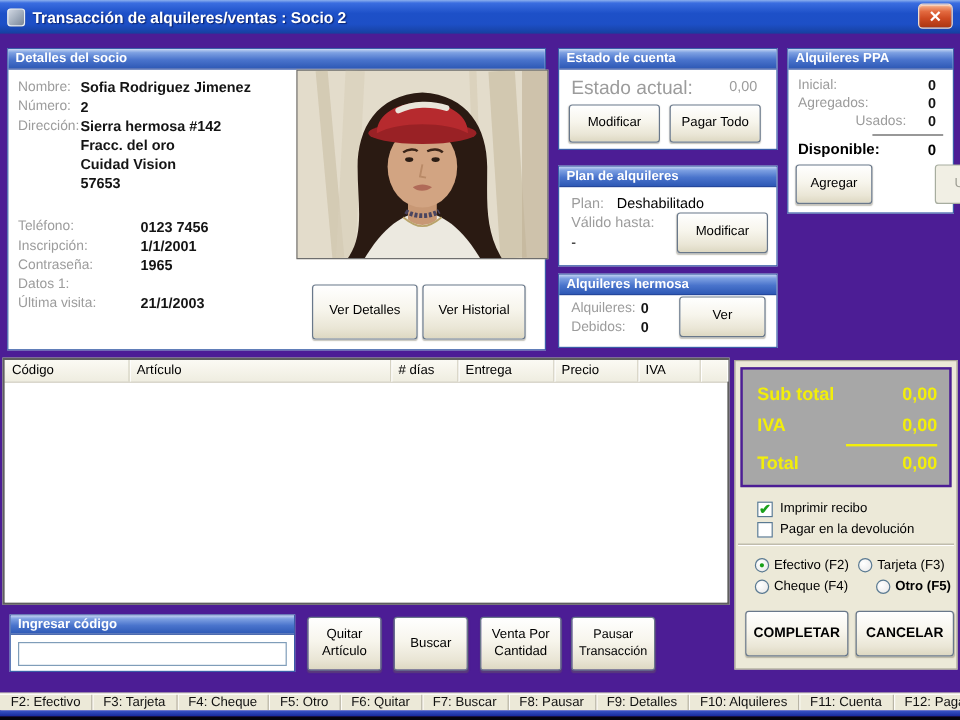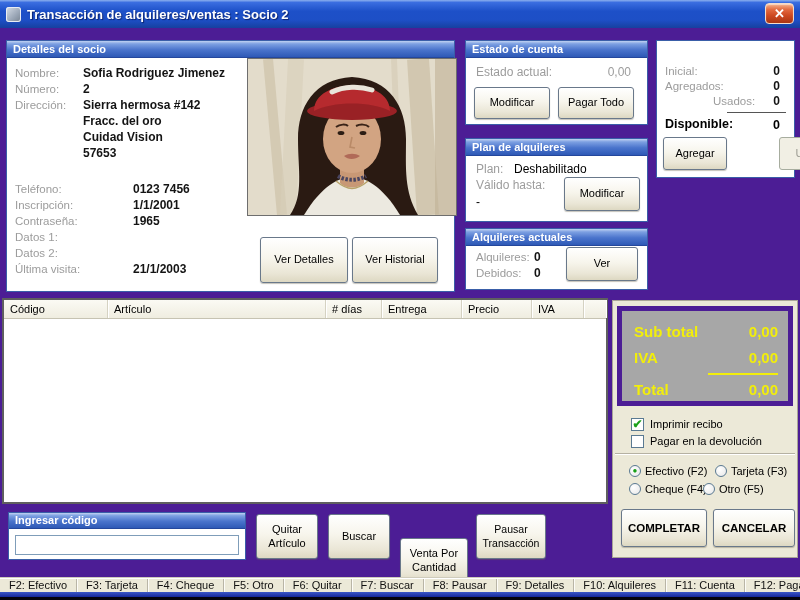--- a/index.html
+++ b/index.html
@@ -32,40 +32,40 @@
   
   .btn { position:absolute; display:flex; align-items:center; justify-content:center; text-align:center;
     background:linear-gradient(180deg,#ffffff 0%,#f7f5ec 45%,#eae6d6 80%,#ddd8c2 100%);
     border:1px solid #69788a; border-radius:3px; font-size:11px; color:#000;
     box-shadow:0 1px 1px rgba(110,105,85,.4), inset 0 1px 0 #fff; cursor:pointer; line-height:1.25; }
   .btn.disabled { color:#9d9d93; background:#f1efe4; border-color:#a7ad9f; box-shadow:none; cursor:default; }
   .btn.bold { font-weight:bold; }
 
   
   .mfields { position:absolute; left:8px; top:24px; width:232px; }
-  .mrow { display:flex; line-height:16px;gap:16px; }
+  .mrow { display:flex; line-height:16px; }
   .mrow .l1 { width:52px; flex:none; }
   .mrow .l2 { width:102px; flex:none; }
   .gap-top { margin-top:20px; }
   .photo-frame { position:absolute; left:240px; top:17px; width:210px; height:158px;
     border:1px solid #6e6e6e; background:#ddd5c4; }
 
   
   .items-table { position:absolute; left:2px; top:298px; width:606px; height:206px;
     background:#fff; border:2px solid #5f5f5f; }
   .thead { display:flex; height:19px; background:linear-gradient(180deg,#fbfaf4,#efede0);
     border-bottom:1px solid #c6c3b2; }
   .th { padding:3px 6px 0 6px; border-right:1px solid #d5d2c2; box-shadow:1px 0 0 #fff;
     font-size:11px; color:#000; white-space:nowrap; overflow:hidden; cursor:pointer; }
 
   
   .right-pane { position:absolute; left:612px; top:300px; width:186px; height:258px;
     background:#ece9d8; border:1px solid #a9a598; }
   .totals-box { position:absolute; left:4px; top:5px; width:176px; height:100px;
-    background:#a7a7a7; border:5px solid #4c1d95; color:#f2ee0b; font-weight:bold; font-size:15px; }
+    background:#a7a7a7; border:2px solid #4c1d95; color:#f2ee0b; font-weight:bold; font-size:15px; }
   .t-row { position:absolute; left:12px; right:10px; display:flex; justify-content:space-between; }
   .t-line { position:absolute; left:86px; right:10px; top:62px; border-top:2px solid #f2ee0b; }
 
   .chk-row { position:absolute; left:18px; display:flex; align-items:center; height:14px; }
   .chk { width:13px; height:13px; background:#fff; border:1px solid #5a7a92; margin-right:6px;
     display:flex; align-items:center; justify-content:center; cursor:pointer; flex:none; }
   .chk .mark { color:#1ba11b; font-size:12px; font-weight:bold; line-height:1; margin-top:-1px; }
   .divider { position:absolute; left:2px; right:2px; border-top:1px solid #b5b1a2; box-shadow:0 1px 0 #fff; }
   .radio-row { position:absolute; display:flex; align-items:center; height:14px; }
   .radio { width:12px; height:12px; border-radius:50%; border:1px solid #5a7a92; margin-right:4px;
@@ -132,24 +132,20 @@
       <div class="mrow">
           <span class="lbl l2">Inscripción:</span>
           <span class="val">1/1/2001</span>
         </div>
       <div class="mrow">
           <span class="lbl l2">Contraseña:</span>
           <span class="val">1965</span>
         </div>
       <div class="mrow">
           <span class="lbl l2">Datos 1:</span>
-          <span class="val"></span>
-        </div>
-      <div class="mrow">
-          <span class="lbl l2">Datos 2:</span>
           <span class="val"></span>
         </div>
       <div class="mrow">
           <span class="lbl l2">Última visita:</span>
           <span class="val">21/1/2003</span>
         </div>
     </div>
 
     <div class="photo-frame">
       <svg viewBox="0 0 208 156" width="208" height="156">
@@ -176,45 +172,46 @@
         <path d="M88,122 C100,132 108,132 120,122" stroke="#b9a36a" stroke-width="1.5" fill="none"></path>
       </svg>
     </div>
 
     <div class="btn" style="left:253px; top:196px; width:88px; height:46px;">Ver Detalles</div>
     <div class="btn" style="left:345px; top:196px; width:86px; height:46px;">Ver Historial</div>
   </div>
 
   <div class="panel" style="left:465px; top:40px; width:183px; height:85px;">
     <div class="panel-h">Estado de cuenta</div>
-    <span class="lbl" style="position:absolute; left:10px; top:24px; font-size:12px;">Estado actual:</span>
+    <span class="lbl" style="position:absolute; left:10px; top:24px; font-size:16px;">Estado actual:</span>
     <span class="lbl" style="position:absolute; right:16px; top:24px; font-size:12px;">0,00</span>
     <div class="btn" style="left:8px; top:46px; width:76px; height:32px;">Modificar</div>
     <div class="btn" style="left:92px; top:46px; width:76px; height:32px;">Pagar Todo</div>
   </div>
 
   <div class="panel" style="left:465px; top:138px; width:183px; height:84px;">
     <div class="panel-h">Plan de alquileres</div>
     <span class="lbl" style="position:absolute; left:10px; top:23px; font-size:12px;">Plan:</span>
     <span style="position:absolute; left:48px; top:23px; font-size:12px; color:#000;">Deshabilitado</span>
     <span class="lbl" style="position:absolute; left:10px; top:39px; font-size:12px;">Válido hasta:</span>
     <span style="position:absolute; left:10px; top:56px; font-size:12px; color:#000;">-</span>
     <div class="btn" style="left:98px; top:38px; width:76px; height:34px;">Modificar</div>
   </div>
 
   <div class="panel" style="left:465px; top:228px; width:183px; height:62px;">
-    <div class="panel-h">Alquileres actuales</div>
+    <div class="panel-h">Alquileres hermosa</div>
     <span class="lbl" style="position:absolute; left:10px; top:22px;">Alquileres:</span>
     <span class="val" style="position:absolute; left:68px; top:21px;">0</span>
     <span class="lbl" style="position:absolute; left:10px; top:38px;">Debidos:</span>
     <span class="val" style="position:absolute; left:68px; top:37px;">0</span>
     <div class="btn" style="left:100px; top:18px; width:72px; height:34px;">Ver</div>
   </div>
 
   <div class="panel" style="left:656px; top:40px; width:139px; height:138px;">
+    <div class="panel-h">Alquileres PPA</div>
     <span class="lbl" style="position:absolute; left:8px; top:24px;">Inicial:</span>
     <span class="val" style="position:absolute; right:14px; top:23px;">0</span>
     <span class="lbl" style="position:absolute; left:8px; top:39px;">Agregados:</span>
     <span class="val" style="position:absolute; right:14px; top:38px;">0</span>
     <span class="lbl" style="position:absolute; left:8px; top:54px;margin-left:48px;">Usados:</span>
     <span class="val" style="position:absolute; right:14px; top:53px;">0</span>
     <div style="position:absolute; left:70px; right:8px; top:71px; border-top:1px solid #555;"></div>
     <span style="position:absolute; left:8px; top:76px; font-size:12.5px; font-weight:bold; color:#000;">Disponible:</span>
     <span style="position:absolute; right:14px; top:77px; font-size:12.5px; font-weight:bold; color:#000;">0</span>
     <div class="btn" style="left:6px; top:96px; width:64px; height:33px;">Agregar</div>
@@ -277,39 +274,39 @@
           <span class="dot"></span>
         </span>
       <span>Tarjeta (F3)</span>
     </div>
     <div class="radio-row" style="left:16px; top:181px;">
       <span class="radio">
           <span class="dot"></span>
         </span>
       <span>Cheque (F4)</span>
     </div>
-    <div class="radio-row" style="left:90px; top:181px;">
+    <div class="radio-row" style="left:117px; top:181px;font-weight:bold;">
       <span class="radio">
           <span class="dot"></span>
         </span>
       <span>Otro (F5)</span>
     </div>
 
     <div class="btn bold" style="left:8px; top:208px; width:86px; height:38px; font-size:11.5px;">COMPLETAR</div>
     <div class="btn bold" style="left:100px; top:208px; width:82px; height:38px; font-size:11.5px;">CANCELAR</div>
   </div>
 
   <div class="code-panel">
     <div class="panel-h">Ingresar código</div>
     <input class="code-input" type="text" value="" style="">
   </div>
 
   <div class="btn" style="left:256px; top:514px; width:62px; height:45px;">Quitar Artículo</div>
   <div class="btn" style="left:328px; top:514px; width:62px; height:45px;">Buscar</div>
-  <div class="btn" style="left:400px; top:514px; width:68px; height:45px;margin-top:24px;">Venta Por Cantidad</div>
+  <div class="btn" style="left:400px; top:514px; width:68px; height:45px;">Venta Por Cantidad</div>
   <div class="btn" style="left:476px; top:514px; width:70px; height:45px; font-size:10.5px;">Pausar Transacción</div>
 
   <div class="statusbar">
     <span class="sb-item">F2: Efectivo</span>
     <span class="sb-item">F3: Tarjeta</span>
     <span class="sb-item">F4: Cheque</span>
     <span class="sb-item">F5: Otro</span>
     <span class="sb-item">F6: Quitar</span>
     <span class="sb-item">F7: Buscar</span>
     <span class="sb-item">F8: Pausar</span>

